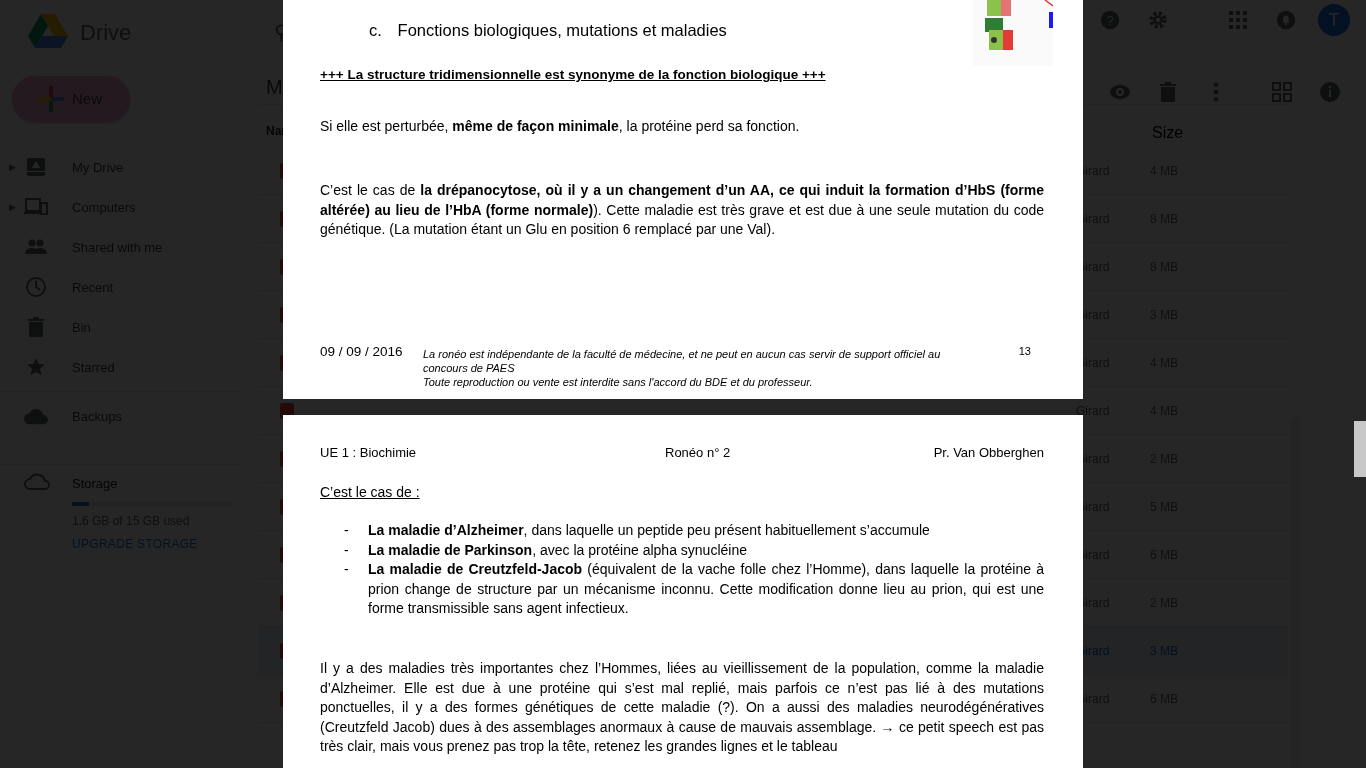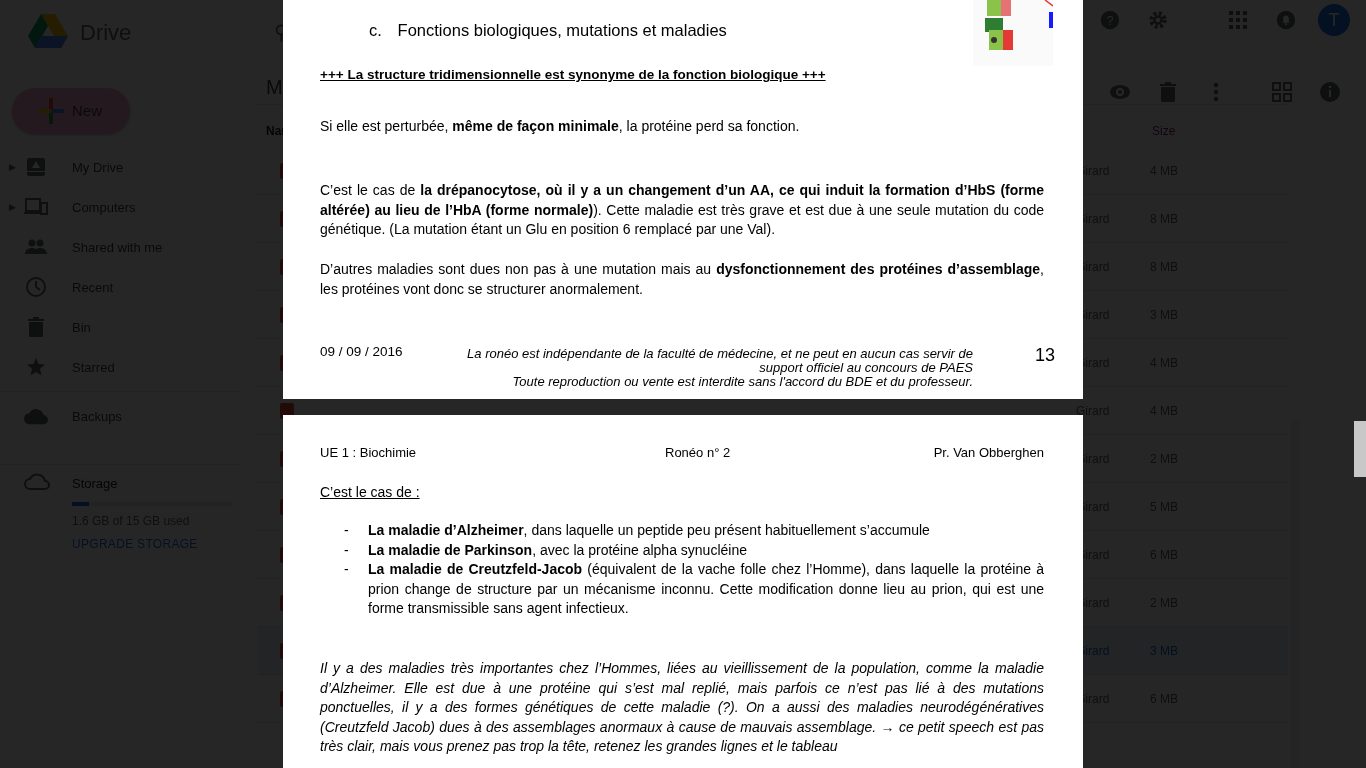--- a/index.html
+++ b/index.html
@@ -8,40 +8,40 @@
 
   
   .drive { position: absolute; inset: 0; background: #ffffff; }
   .topbar { position: absolute; left: 4px; top: 0; width: 1366px; height: 64px; }
   .logo { position: absolute; left: 24px; top: 14px; width: 40px; height: 36px; }
   .logo-text { position: absolute; left: 76px; top: 20px; font-size: 22px; color: #5f6368; }
   .search-icon-wrap { position: absolute; left: 270px; top: 20px; font-size: 20px; color: #5f6368; }
   .ticon { position: absolute; top: 0; width: 40px; height: 40px; display: flex; align-items: center; justify-content: center; color: #5f6368; }
   .avatar { position: absolute; top: 4px; left: 1314px; width: 32px; height: 32px; border-radius: 50%; background: #1a73e8; color: #fff; font-size: 18px; display: flex; align-items: center; justify-content: center; }
 
-  .new-btn { position: absolute; left: 12px; top: 88px; width: 118px; height: 46px; border-radius: 24px; background: #f9a8d4; box-shadow: 0 1px 3px rgba(0,0,0,.3); display: flex; align-items: center; }
+  .new-btn { position: absolute; left: 12px; top: 76px; width: 118px; height: 46px; border-radius: 24px; background: #f9a8d4; box-shadow: 0 1px 3px rgba(0,0,0,.3); display: flex; align-items: center; }
   .new-plus { position: absolute; left: 26px; top: 10px; width: 26px; height: 26px; }
   .new-label { position: absolute; left: 60px; top: 14px; font-size: 15px; color: #3c4043; }
 
   .nav { position: absolute; left: 0; top: 147px; width: 256px; }
   .nav-item { position: relative; height: 40px; display: flex; align-items: center; font-size: 13px; color: #3c4043; }
   .nav-item .arrow { position: absolute; left: 9px; font-size: 9px; color: #5f6368; }
   .nav-item .nicon { position: absolute; left: 24px; width: 24px; height: 24px; display: flex; align-items: center; justify-content: center; color: #5f6368; }
   .nav-item .nlabel { position: absolute; left: 72px; }
   .nav-sep { height: 1px; background: #e0e0e0; margin: 4px 0; width: 240px; }
   .storage { position: absolute; left: 0; top: 464px; width: 256px; }
   .storage-bar { position: absolute; left: 72px; top: 38px; width: 160px; height: 4px; background: #e0e0e0; }
   .storage-fill { height: 4px; background: #1a73e8; }
   .storage-used { position: absolute; left: 72px; top: 50px; font-size: 12px; color: #5f6368; }
   .upgrade { position: absolute; left: 72px; top: 73px; font-size: 12px; color: #1a73e8; letter-spacing: .3px; }
 
   .main-title { position: absolute; left: 266px; top: 76px; font-size: 20px; color: #3c4043; }
   .toolbar-icons { position: absolute; top: 72px; left: 1100px; height: 32px; }
   .col-head-name { position: absolute; left: 266px; top: 124px; font-size: 12px; color: #202124; font-weight: bold; }
-  .col-head-size { position: absolute; left: 1152px; top: 124px; font-size: 12px; color: #701a75; }
+  .col-head-size { position: absolute; left: 1152px; top: 124px; font-size: 16px; color: #000000; }
   .list-hdr-line { position: absolute; left: 258px; top: 104px; width: 1030px; height: 1px; background: #e0e0e0; }
 
   .rows { position: absolute; left: 258px; top: 147px; width: 1030px; }
   .row { position: relative; height: 48px; border-bottom: 1px solid #e0e0e0; font-size: 12px; color: #5f6368; }
   .row.selected { background: #e8f0fe; }
   .row .ficon { position: absolute; left: 22px; top: 16px; width: 14px; height: 16px; background: #db4437; border-radius: 2px; }
   .row .owner { position: absolute; left: 818px; top: 17px; }
   .row .size { position: absolute; left: 892px; top: 17px; }
   .row.selected .size, .row.selected .owner { color: #1967d2; }
 
@@ -59,28 +59,28 @@
 
   .p { position: absolute; left: 37px; width: 724px; line-height: 19.5px; text-align: justify; }
   .p b { font-weight: bold; }
   .ul { text-decoration: underline; }
 
   .heading-c { position: absolute; left: 86px; top: 441px; font-size: 16.5px; }
   .heading-c .num { display: inline-block; width: 24px; }
   .logo-img { position: absolute; left: 690px; top: 420px; width: 80px; height: 66px; }
 
   .footer-date { position: absolute; left: 37px; top: 764px; font-size: 13.5px; }
-  .footer-note { position: absolute; left: 140px; top: 767px; width: 550px; font-size: 13px; font-style: italic; text-align: right; line-height: 14px; }
-  .footer-page { position: absolute; right: 28px; top: 765px; font-size: 18px; }
+  .footer-note { position: absolute; left: 140px; top: 767px; width: 550px; font-size: 11px; font-style: italic; text-align: left; line-height: 14px; }
+  .footer-page { position: absolute; right: 52px; top: 765px; font-size: 11px; }
 
   .hdr { position: absolute; top: 30px; font-size: 13px; }
   .bul { position: absolute; left: 37px; width: 724px; line-height: 19.5px; }
   .bul .dash { position: absolute; left: 24px; }
   .bul .txt { margin-left: 48px; display: block; text-align: justify; }
-  .ital { font-style: italic; }
+  .ital { }
 </style>
 </head>
 <body>
 
 <div class="drive">
   <div class="topbar">
     <svg class="logo" viewBox="0 0 40 36">
       <polygon points="13,0 27,0 40,22 33,34" fill="#fbbc04"></polygon>
       <polygon points="13,0 0,22 7,34 20,12" fill="#0f9d58"></polygon>
       <polygon points="7,34 33,34 40,22 13,22" fill="#4285f4"></polygon>
@@ -351,23 +351,20 @@
 
   <div class="p" style="top:537px;">
     <span>Si elle est perturbée, </span><b>même de façon minimale</b><span>, la protéine perd sa fonction.</span>
   </div>
 
 
   <div class="p" style="top:601px;">
     <span>C’est le cas de </span><b>la drépanocytose, où il y a un changement d’un AA, ce qui induit la formation d’HbS (forme altérée) au lieu de l’HbA (forme normale)</b><span>). Cette maladie est très grave et est due à une seule mutation du code génétique. (La mutation étant un Glu en position 6 remplacé par une Val).</span>
   </div>
 
-  <div class="p" style="top:680px;">
-    <span>D’autres maladies sont dues non pas à une mutation mais au </span><b>dysfonctionnement des protéines d’assemblage</b><span>, les protéines vont donc se structurer anormalement.</span>
-  </div>
 
   <span class="footer-date">09 / 09 / 2016</span>
   <div class="footer-note">
     <div>La ronéo est indépendante de la faculté de médecine, et ne peut en aucun cas servir de support officiel au concours de PAES</div>
     <div>Toute reproduction ou vente est interdite sans l'accord du BDE et du professeur.</div>
   </div>
   <span class="footer-page">13</span>
 </div>
 
 <div class="page page2">

